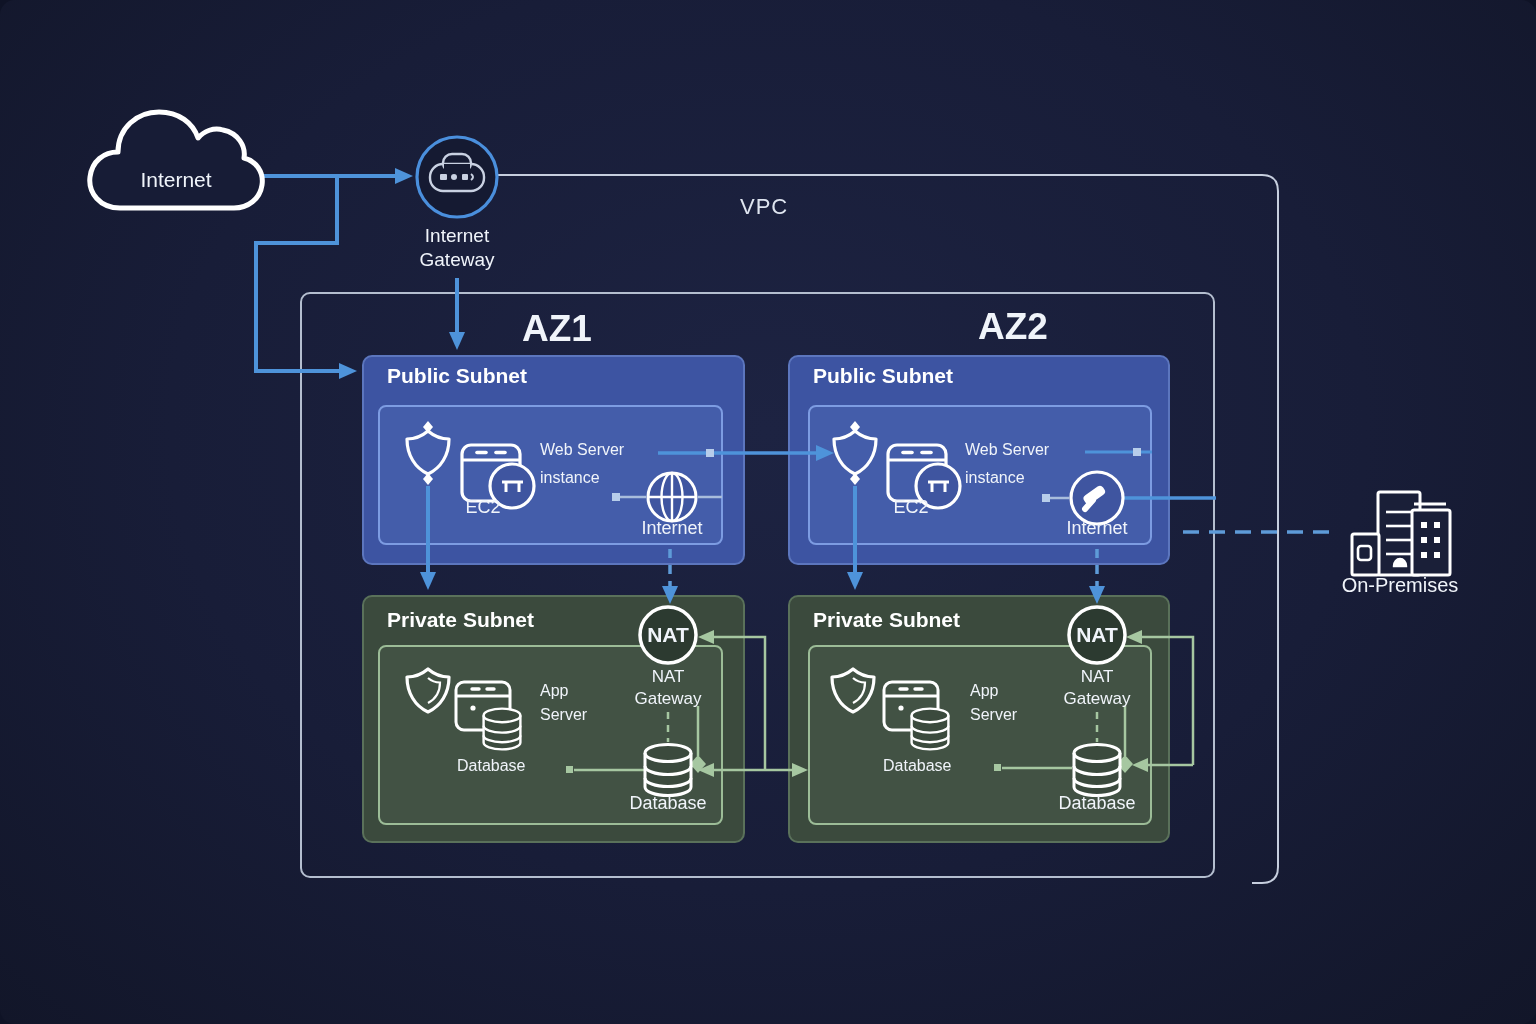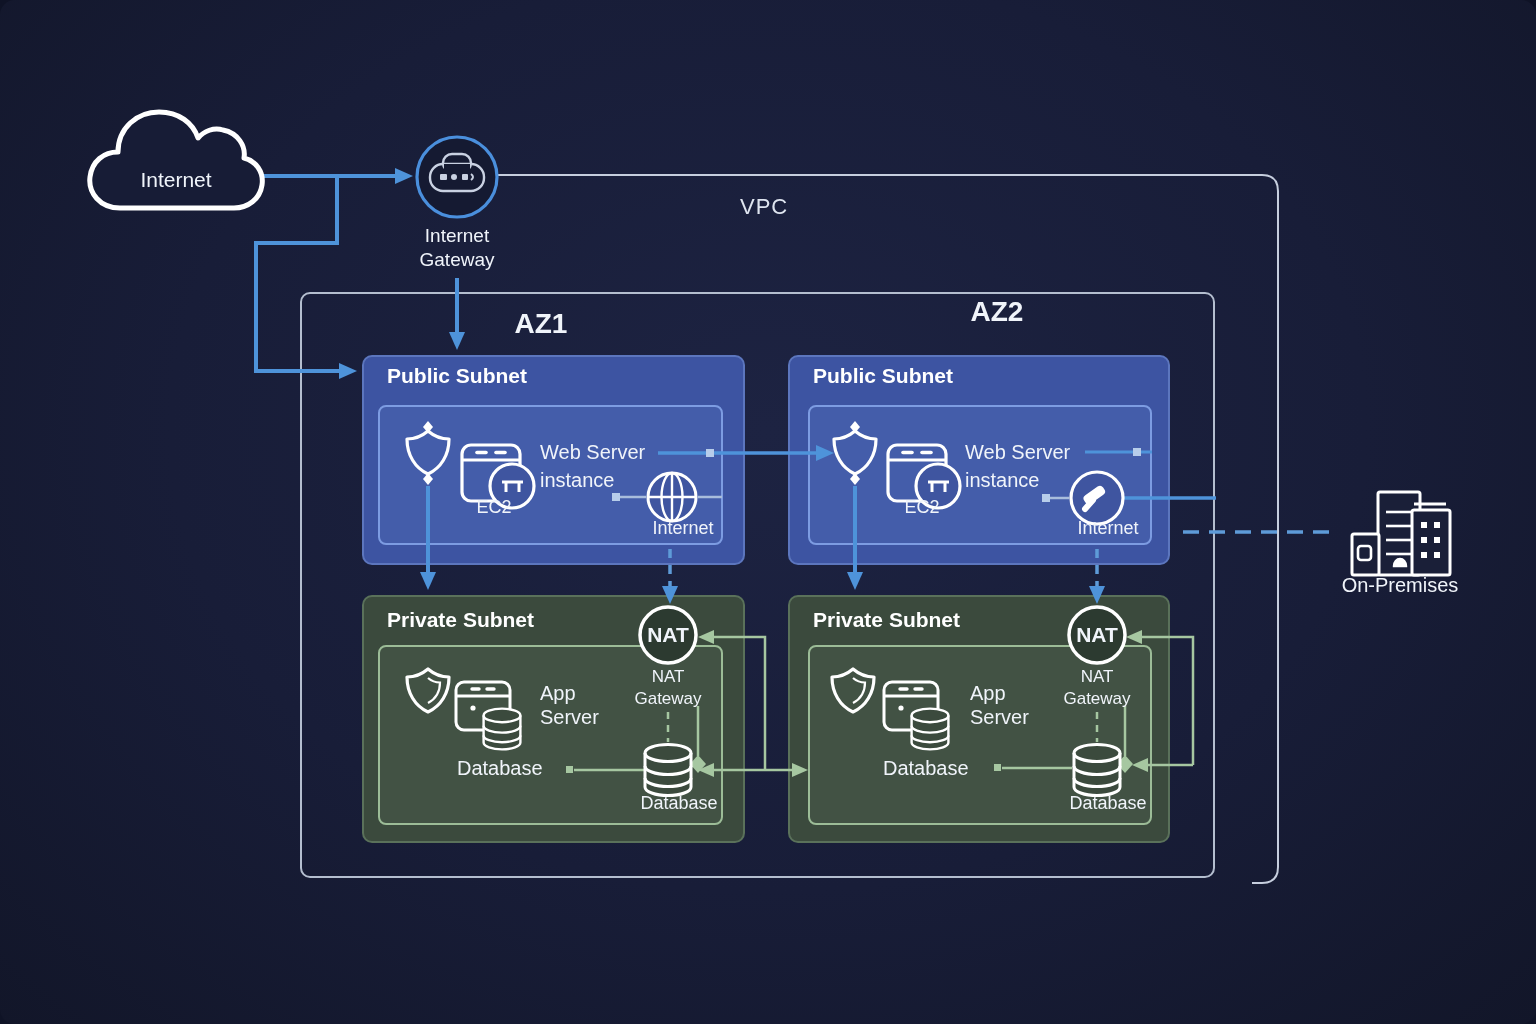--- a/index.html
+++ b/index.html
@@ -18,24 +18,24 @@
   #priv1{left:362px;top:595px;width:383px;height:248px;background:#3b4a3d;border:2px solid rgba(150,185,145,.35);}
   #priv1i{left:378px;top:645px;width:345px;height:180px;border:2px solid #9cbc97;border-radius:8px;background:rgba(170,205,165,.07);}
   #priv2{left:788px;top:595px;width:382px;height:248px;background:#3b4a3d;border:2px solid rgba(150,185,145,.35);}
   #priv2i{left:808px;top:645px;width:344px;height:180px;border:2px solid #9cbc97;border-radius:8px;background:rgba(170,205,165,.07);}
   svg#overlay{position:absolute;left:0;top:0;pointer-events:none;}
   .lbl{position:absolute;color:#f0f4fa;white-space:nowrap;z-index:5;}
   .ctr{transform:translateX(-50%);text-align:center;}
   .t-cloud{font-size:21px;}
   .t-igw{font-size:19px;line-height:24px;}
   .t-vpc{font-size:22px;letter-spacing:1px;color:#dfe5f0;}
-  .t-az{font-size:28px;font-weight:bold;}
+  .t-az{font-size:37px;font-weight:bold;margin-left:16px;}
   .t-subnet{font-size:21px;color:#ffffff;font-weight:bold;}
-  .t-body{font-size:20px;}
-  .t-small{font-size:18px;margin-left:11px;}
+  .t-body{font-size:16px;}
+  .t-small{font-size:18px;}
   .t-nat{font-size:21px;font-weight:600;}
   .t-natgw{font-size:17px;line-height:22px;}
   .t-onprem{font-size:20px;}
 </style>
 </head>
 <body>
 
 <div id="canvas">
 
   <div class="box" id="az-box"></div>
@@ -203,21 +203,21 @@
   </svg>
 
   <div class="lbl ctr t-cloud" style="left:176px;top:168px;">Internet</div>
 
   <div class="lbl ctr t-igw" style="left:457px;top:224px;">Internet</div>
   <div class="lbl ctr t-igw" style="left:457px;top:248px;">Gateway</div>
 
   <div class="lbl t-vpc" style="left:740px;top:194px;">VPC</div>
 
   <div class="lbl ctr t-az" style="left:541px;top:308px;">AZ1</div>
-  <div class="lbl ctr t-az" style="left:997px;top:296px;">AZ2</div>
+  <div class="lbl ctr t-az" style="left:997px;top:306px;">AZ2</div>
 
   <div class="lbl t-subnet" style="left:387px;top:364px;">Public Subnet</div>
   <div class="lbl t-body" style="left:540px;top:441px;">Web Server</div>
   <div class="lbl t-body" style="left:540px;top:469px;">instance</div>
   <div class="lbl ctr t-small" style="left:483px;top:497px;">EC2</div>
   <div class="lbl ctr t-small" style="left:672px;top:518px;">Internet</div>
 
   <div class="lbl t-subnet" style="left:813px;top:364px;">Public Subnet</div>
   <div class="lbl t-body" style="left:965px;top:441px;">Web Server</div>
   <div class="lbl t-body" style="left:965px;top:469px;">instance</div>

